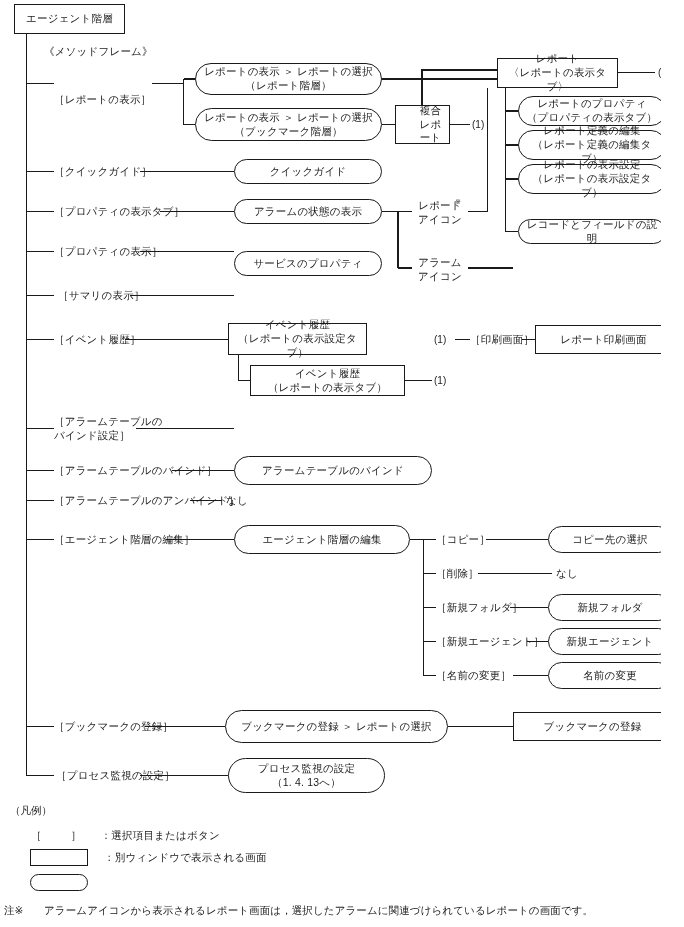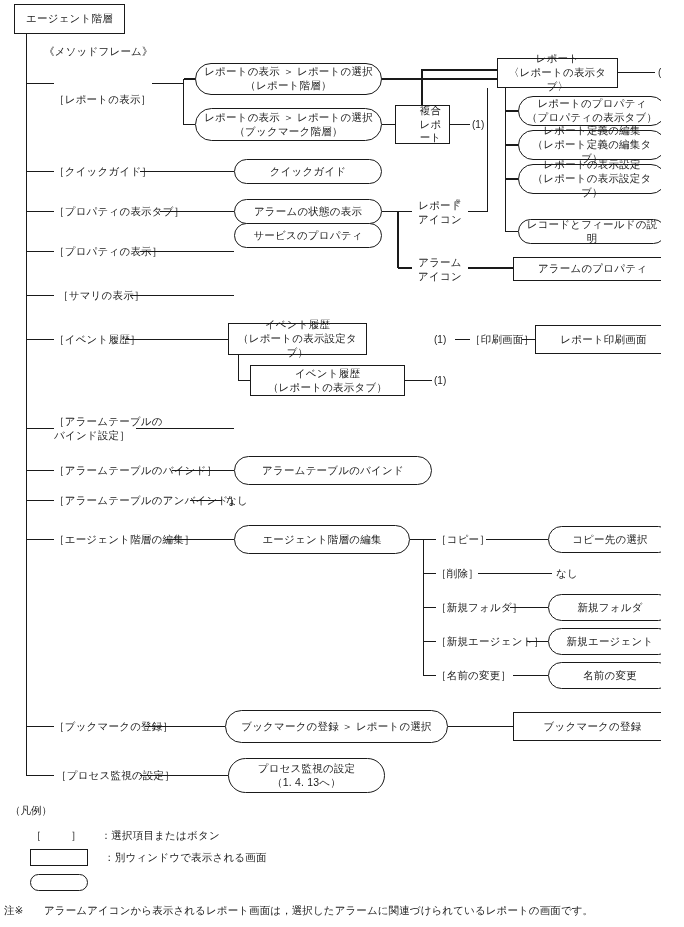--- a/index.html
+++ b/index.html
@@ -224,29 +224,28 @@
   <div class="node round" style="left:518px; top:96px; width:148px; height:30px;">レポートのプロパティ
 （プロパティの表示タブ）</div>
   <div class="node round" style="left:518px; top:130px; width:148px; height:30px;">レポート定義の編集
 （レポート定義の編集タブ）</div>
   <div class="node round" style="left:518px; top:164px; width:148px; height:30px;">レポートの表示設定
 （レポートの表示設定タブ）</div>
   <div class="node round" style="left:518px; top:219px; width:148px; height:25px;">レコードとフィールドの説明</div>
 
   <div class="node round" style="left:234px; top:159px; width:148px; height:25px;">クイックガイド</div>
   <div class="node round" style="left:234px; top:199px; width:148px; height:25px;">アラームの状態の表示</div>
-  <div class="node round" style="left:234px; top:223px; width:148px; height:25px;">サービスのプロパティ</div>
+  <div class="node round" style="left:234px; top:251px; width:148px; height:25px;">サービスのプロパティ</div>
 
   <div class="label ctr" style="left:412px; top:198px; width:56px;"><span>レポート
 アイコン</span></div>
   <div class="plain" style="left:455px; top:197px; font-size:7px;">※</div>
   <div class="label ctr" style="left:412px; top:255px; width:56px;">アラーム
 アイコン</div>
 
-  <div class="node rect" style="left:513px; top:257px; width:159px; height:24px;">アラームのプロパティ</div>
 
   <div class="node rect" style="left:228px; top:323px; width:139px; height:32px;">イベント履歴
 （レポートの表示設定タブ）</div>
   <div class="node rect" style="left:250px; top:365px; width:155px; height:31px;">イベント履歴
 （レポートの表示タブ）</div>
   <div class="ref" style="left:434px; top:374px;">(1)</div>
 
   <div class="ref" style="left:434px; top:333px;">(1)</div>
   <div class="label" style="left:470px; top:332px;">［印刷画面］</div>
   <div class="node rect" style="left:535px; top:325px; width:137px; height:29px;">レポート印刷画面</div>

